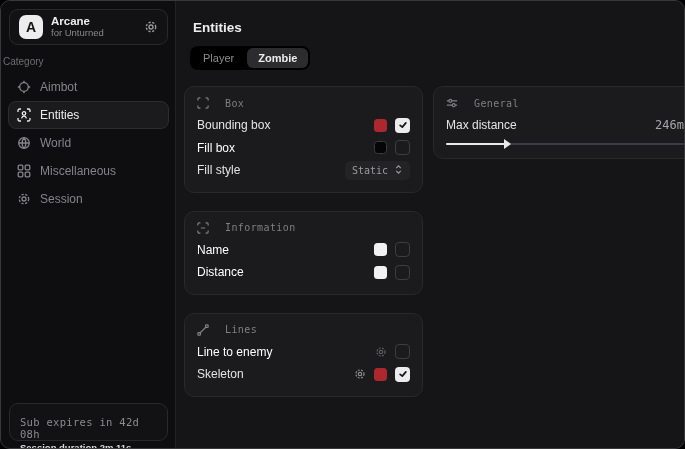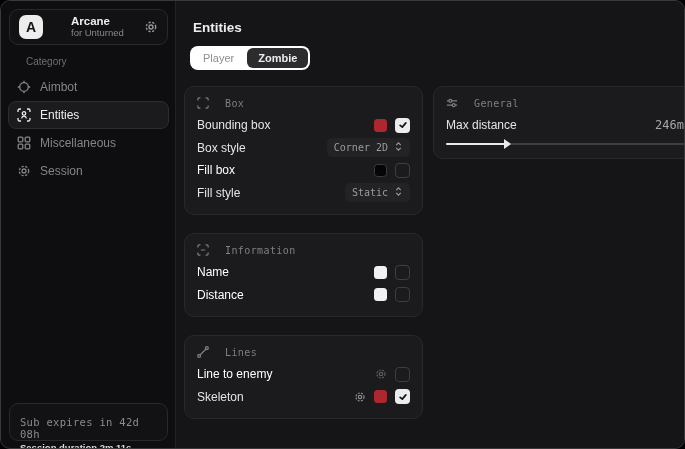--- a/index.html
+++ b/index.html
@@ -8,38 +8,38 @@
   .window{position:absolute;inset:0;background:#151517;border:1px solid #39393c;border-radius:10px;
     overflow:hidden;box-sizing:border-box;}
   
   .sidebar{position:absolute;left:0;top:0;bottom:0;width:175px;background:#0e0e10;
     border-right:1px solid #222224;box-sizing:border-box;}
   .app-card{position:absolute;left:8px;top:8px;width:159px;height:36px;box-sizing:border-box;
     border:1px solid #29292c;border-radius:9px;background:#121214;display:flex;align-items:center;
     padding:0 9px;gap:8px;}
   .app-logo{width:24px;height:24px;background:#ededee;border-radius:7px;color:#141416;
     font-weight:bold;font-size:14px;display:flex;align-items:center;justify-content:center;flex:0 0 auto;}
-  .app-titles{flex:1;line-height:1.15;margin-left:20px;}
+  .app-titles{flex:1;line-height:1.15;}
   .app-name{font-size:11.5px;font-weight:bold;color:#ededef;}
   .app-sub{font-size:9.5px;color:#88888c;}
   .app-gear{color:#97979b;display:flex;}
-  .cat-label{position:absolute;left:25px;top:55px;font-size:10px;color:#6e6e73;}
+  .cat-label{position:absolute;left:2px;top:55px;font-size:10px;color:#6e6e73;}
   .nav{position:absolute;left:0;top:72px;width:175px;}
   .nav-item{height:28px;margin:0 7px;padding:0 8px;display:flex;align-items:center;gap:9px;
     color:#84848a;font-size:12px;border-radius:8px;border:1px solid transparent;box-sizing:border-box;cursor:default;}
   .nav-item.active{background:#1b1b1e;border-color:#2d2d30;color:#ededef;}
   .nav-item .nicon{display:flex;flex:0 0 auto;}
   .status-card{position:absolute;left:8px;bottom:7px;width:159px;height:38px;box-sizing:border-box;
     border:1px solid #29292c;border-radius:9px;background:#121214;padding:12px 10px 0;}
   .status-l1{font-size:10.5px;color:#8b8b90;letter-spacing:.3px;}
   .status-l2{font-size:9.5px;color:#dcdcde;font-weight:bold;margin-top:2px;}
   
   .main{position:absolute;left:175px;top:0;right:0;bottom:0;background:#151517;}
   .page-title{position:absolute;left:17px;top:19px;font-size:13.5px;font-weight:bold;color:#ededef;}
-  .tabs{position:absolute;left:14px;top:45px;display:flex;background:#ffffff;border-radius:8px;padding:2px;gap:2px;}
+  .tabs{position:absolute;left:14px;top:45px;display:flex;background:#000000;border-radius:8px;padding:2px;gap:2px;}
   .tab{padding:4px 11px;font-size:11px;color:#8e8e93;border-radius:6px;cursor:default;}
   .tab.active{background:#2c2c2f;color:#ededef;font-weight:bold;}
   .col-left{position:absolute;left:8px;top:85px;width:239px;display:flex;flex-direction:column;}
   .col-right{position:absolute;left:257px;top:85px;width:264px;}
   .card{background:#1b1b1d;border:1px solid #29292c;border-radius:10px;box-sizing:border-box;
     padding:9px 12px 10px;width:100%;}
   .card + .card{margin-top:18px;}
   .card-header{display:flex;align-items:center;gap:16px;color:#7f7f84;font-size:10px;
     letter-spacing:.4px;margin:1px 0 5px;}
   .card-header .hicon{display:flex;}
@@ -104,20 +104,29 @@
             <path d="M1 4V2.5A1.5 1.5 0 0 1 2.5 1H4M10 1h1.5A1.5 1.5 0 0 1 13 2.5V4M13 10v1.5a1.5 1.5 0 0 1-1.5 1.5H10M4 13H2.5A1.5 1.5 0 0 1 1 11.5V10"></path>
             <circle cx="7" cy="5.4" r="1.7"></circle>
               <path d="M4.6 10.3c.3-1.5 1.3-2.2 2.4-2.2s2.1.7 2.4 2.2"></path>
           </svg>
         </span>
         <span>Entities</span>
       </div>
       <div class="nav-item">
         <span class="nicon">
           <svg width="14" height="14" viewBox="0 0 14 14" fill="none" stroke="currentColor" stroke-width="1.3">
+            <circle cx="7" cy="7" r="5.3"></circle>
+              <path d="M1.7 7h10.6M7 1.7c-2.6 2.9-2.6 7.7 0 10.6M7 1.7c2.6 2.9 2.6 7.7 0 10.6"></path>
+          </svg>
+        </span>
+        <span>World</span>
+      </div>
+      <div class="nav-item">
+        <span class="nicon">
+          <svg width="14" height="14" viewBox="0 0 14 14" fill="none" stroke="currentColor" stroke-width="1.3">
             <rect x="1.2" y="1.2" width="4.6" height="4.6" rx="1"></rect>
               <rect x="8.2" y="1.2" width="4.6" height="4.6" rx="1"></rect>
             <rect x="1.2" y="8.2" width="4.6" height="4.6" rx="1"></rect>
               <rect x="8.2" y="8.2" width="4.6" height="4.6" rx="1"></rect>
           </svg>
         </span>
         <span>Miscellaneous</span>
       </div>
       <div class="nav-item">
         <span class="nicon">
@@ -162,33 +171,20 @@
           <span class="controls">
             <span class="swatch" style="background: rgb(173, 40, 46);"></span>
             <span class="checkbox checked">
               <svg width="10" height="10" viewBox="0 0 14 14" fill="none" stroke="#141416" stroke-width="2.4" stroke-linecap="round" stroke-linejoin="round">
                   <path d="M3 7.5L6 10l5-6"></path>
                 </svg>
             </span>
           </span>
         </div>
 
-        <div class="row">
-          <span class="row-label">Box style</span>
-          <span class="controls">
-            <span class="dropdown mono">
-              <span>Corner 2D</span>
-              <span>
-                <svg width="9" height="11" viewBox="0 0 12 14" fill="none" stroke="currentColor" stroke-width="1.6">
-                    <path d="M3 5.2L6 2.2l3 3M3 8.8l3 3 3-3"></path>
-                  </svg>
-              </span>
-            </span>
-          </span>
-        </div>
 
         <div class="row dim">
           <span class="row-label">Fill box</span>
           <span class="controls">
             <span class="swatch bordered" style="background: rgb(5, 5, 6);"></span>
             <span class="checkbox unchecked"></span>
           </span>
         </div>
 
         <div class="row">

